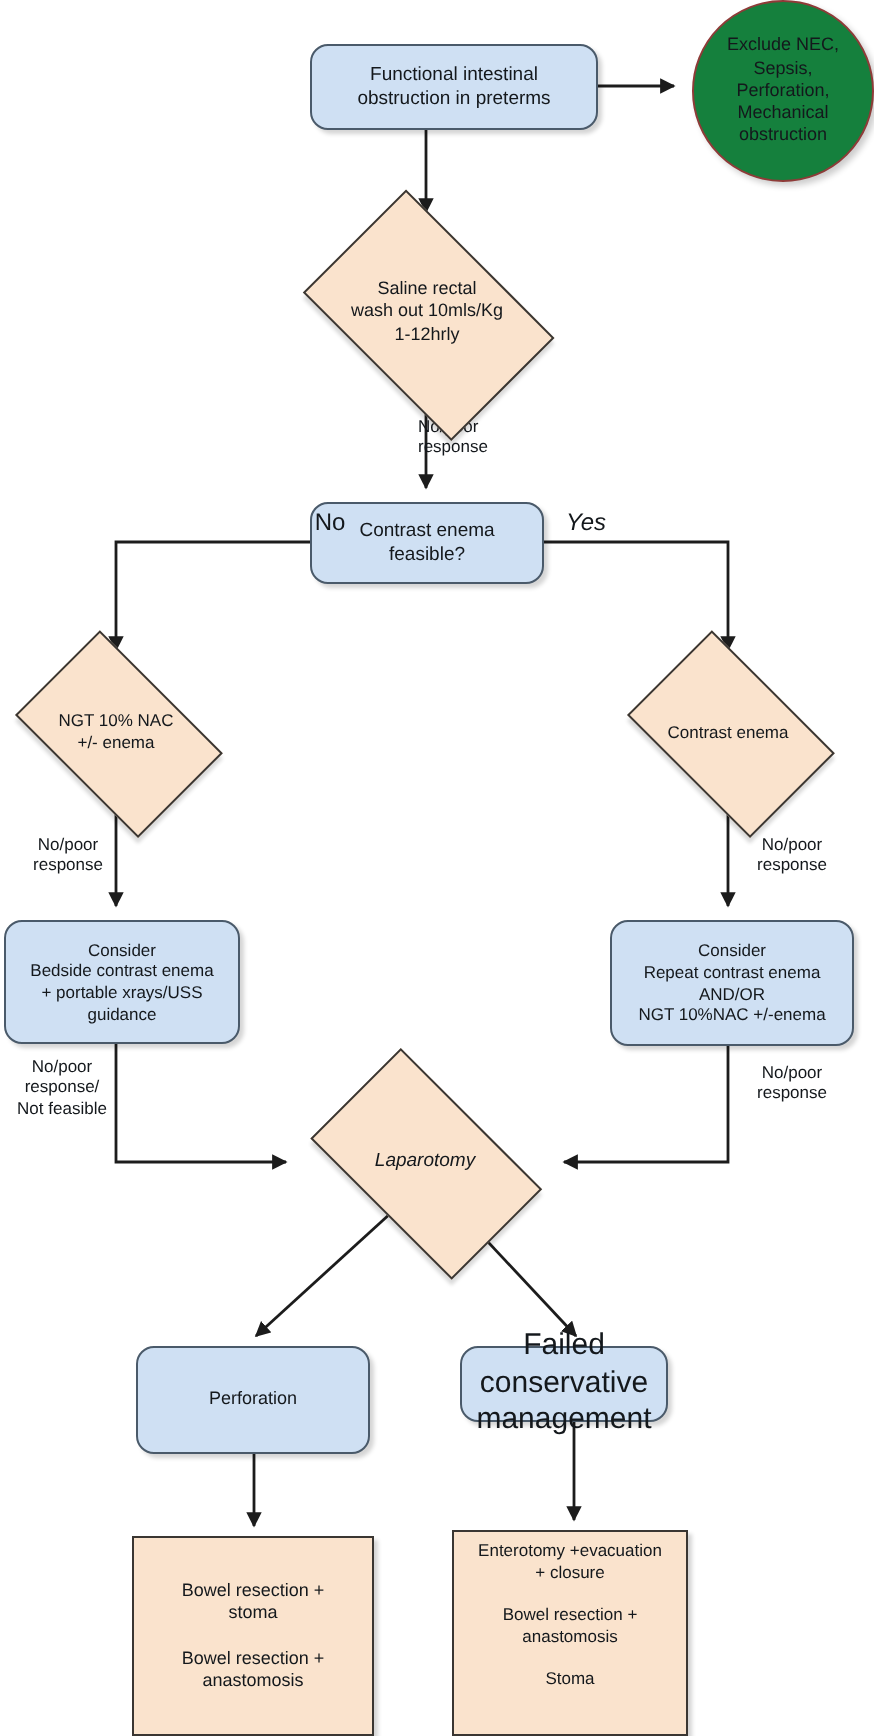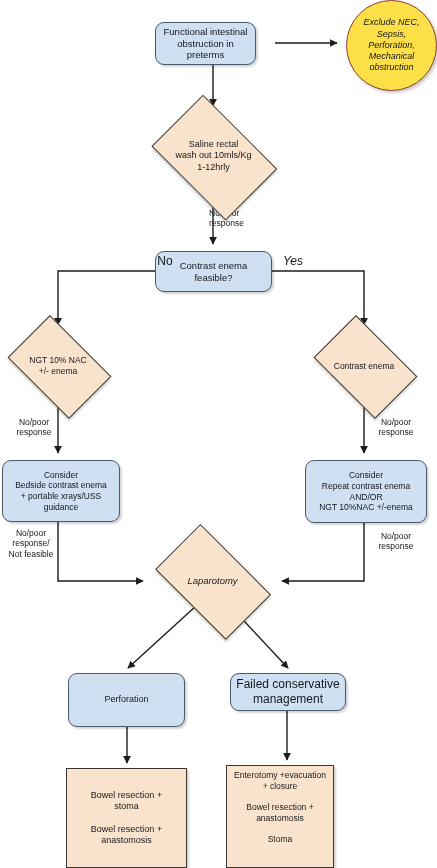--- a/index.html
+++ b/index.html
@@ -50,25 +50,24 @@
     box-shadow: 2px 2px 2px rgba(0,0,0,0.17);
   }
   
   .shape-rect {
     background: #fae3cd;
     border: 1.4px solid #3a3632;
     box-shadow: 2px 2px 2px rgba(0,0,0,0.17);
   }
   
   .shape-circle {
-    background: #fde047;
+    background: #15803d;
     border: 1px solid #8e3b38;
     border-radius: 50%;
     box-shadow: 2px 2px 3px rgba(0,0,0,0.2);
-    font-style: italic;
   }
   
   .shape-diamond {
     background: transparent;
     border: none;
     box-shadow: none;
   }
   .shape-diamond .diamond-body {
     position: absolute;
     left: 14.64%;
@@ -133,21 +132,21 @@
       <path d="M 196 606 L 128 668" marker-end="url(#arrow)"></path>
 
       <path d="M 230 606 L 288 668" marker-end="url(#arrow)"></path>
 
       <path d="M 127 711 L 127 763" marker-end="url(#arrow)"></path>
 
       <path d="M 287 711 L 287 760" marker-end="url(#arrow)"></path>
     </g>
   </svg>
 
-  <div class="node shape-roundrect" style="left:155px; top:22px; width:101px; height:43px; font-size:9.5px;">
+  <div class="node shape-roundrect" style="left:155px; top:22px; width:144px; height:43px; font-size:9.5px;">
     <span class="node-text">Functional intestinal
 obstruction in preterms</span>
   </div>
 
   <div class="node shape-circle" style="left:346px; top:0px; width:91px; height:91px; font-size:9px;">
     <span class="node-text">Exclude NEC,
 Sepsis,
 Perforation,
 Mechanical
 obstruction</span>
@@ -212,34 +211,34 @@
 
   <div class="node shape-diamond" style="left:143px; top:537px; width:139px; height:88px; font-size:9.5px;font-style:italic;">
     <span class="diamond-body"></span>
     <span class="node-text">Laparotomy</span>
   </div>
 
   <div class="node shape-roundrect" style="left:68px; top:673px; width:117px; height:54px; font-size:9px;">
     <span class="node-text">Perforation</span>
   </div>
 
-  <div class="node shape-roundrect" style="left:230px; top:673px; width:116px; height:38px; font-size:12px;">
+  <div class="node shape-roundrect" style="left:230px; top:673px; width:104px; height:38px; font-size:15px;">
     <span class="node-text">Failed conservative
 management</span>
   </div>
 
   <div class="node shape-rect" style="left:66px; top:768px; width:121px; height:100px; font-size:9px;">
     <span class="node-text">Bowel resection +
 stoma
 
 Bowel resection +
 anastomosis</span>
   </div>
 
-  <div class="node shape-rect" style="left:226px; top:765px; width:108px; height:103px; font-size:8.5px; align-items:flex-start; padding-top:4px;">
+  <div class="node shape-rect" style="left:226px; top:765px; width:118px; height:103px; font-size:8.5px; align-items:flex-start; padding-top:4px;">
     <span class="node-text">Enterotomy +evacuation
 + closure
 
 Bowel resection +
 anastomosis
 
 Stoma</span>
   </div>
 
 </div>

